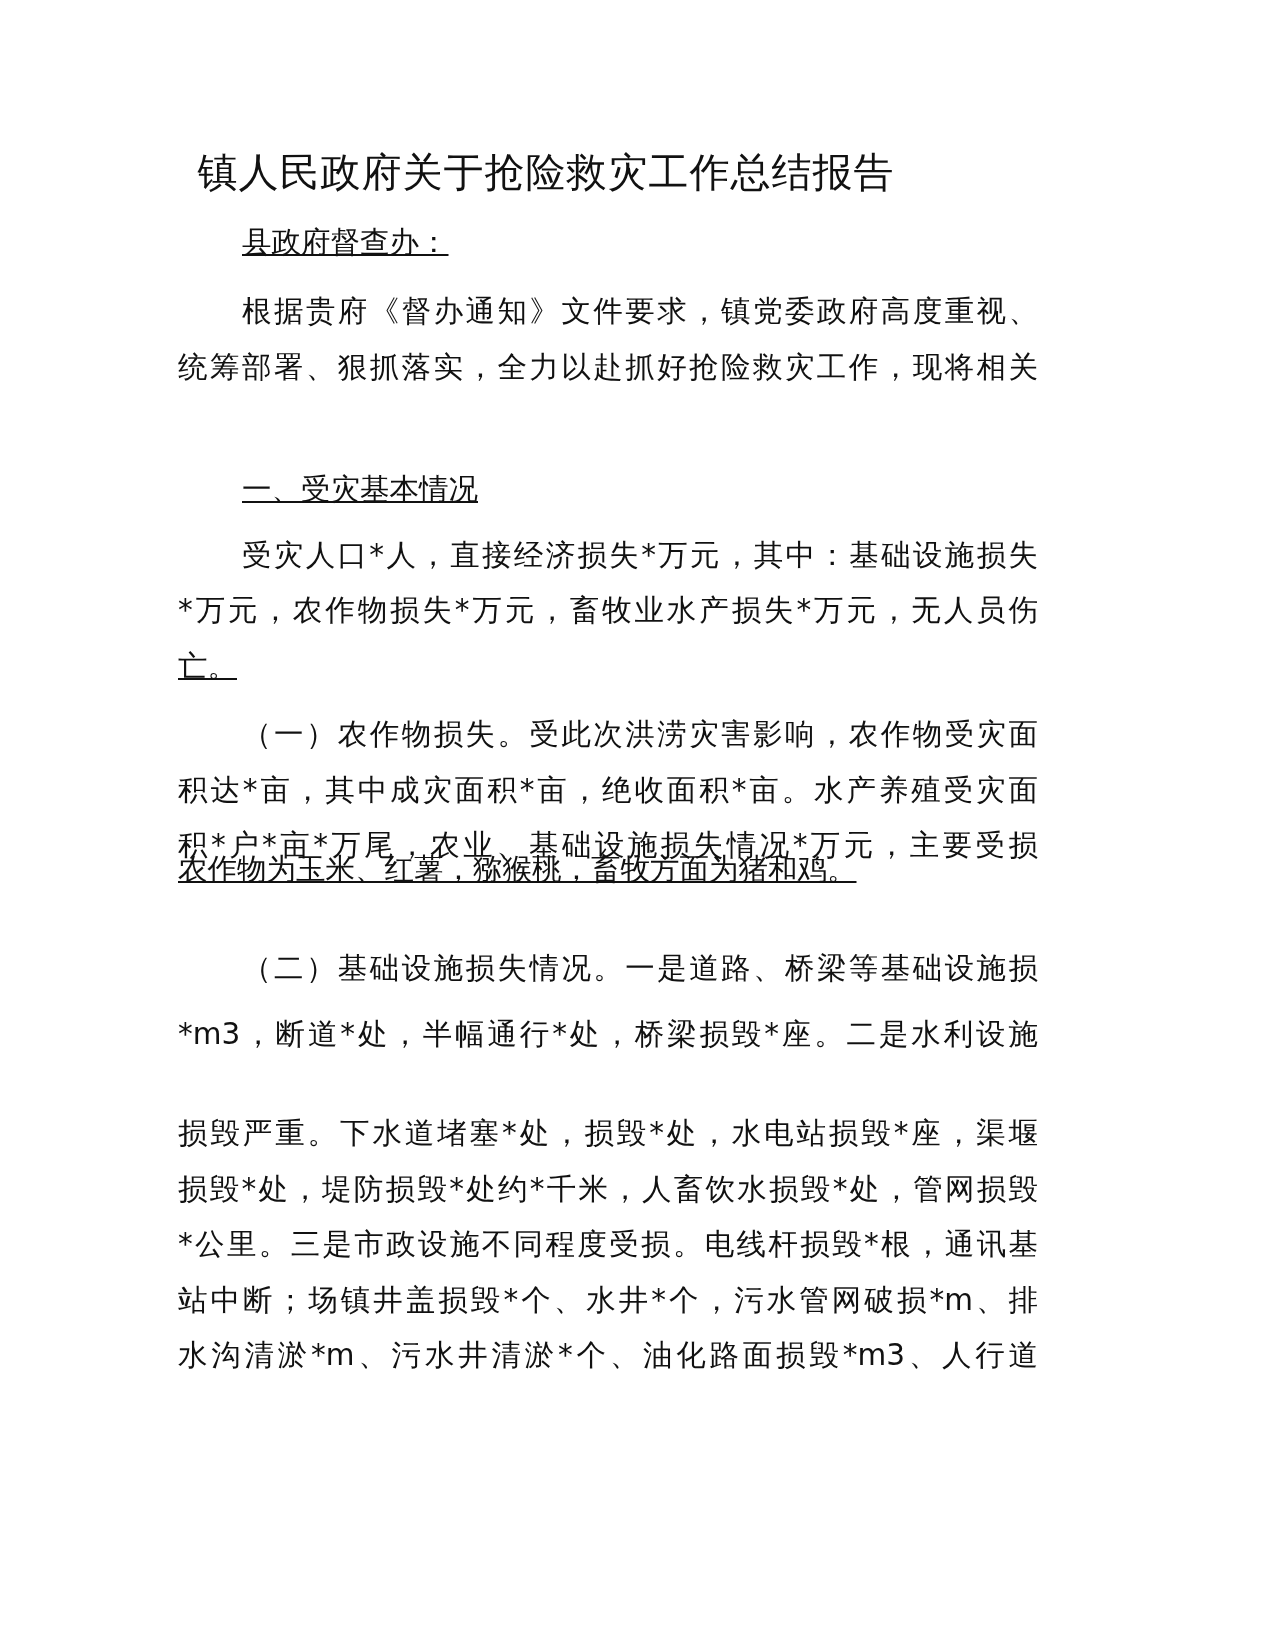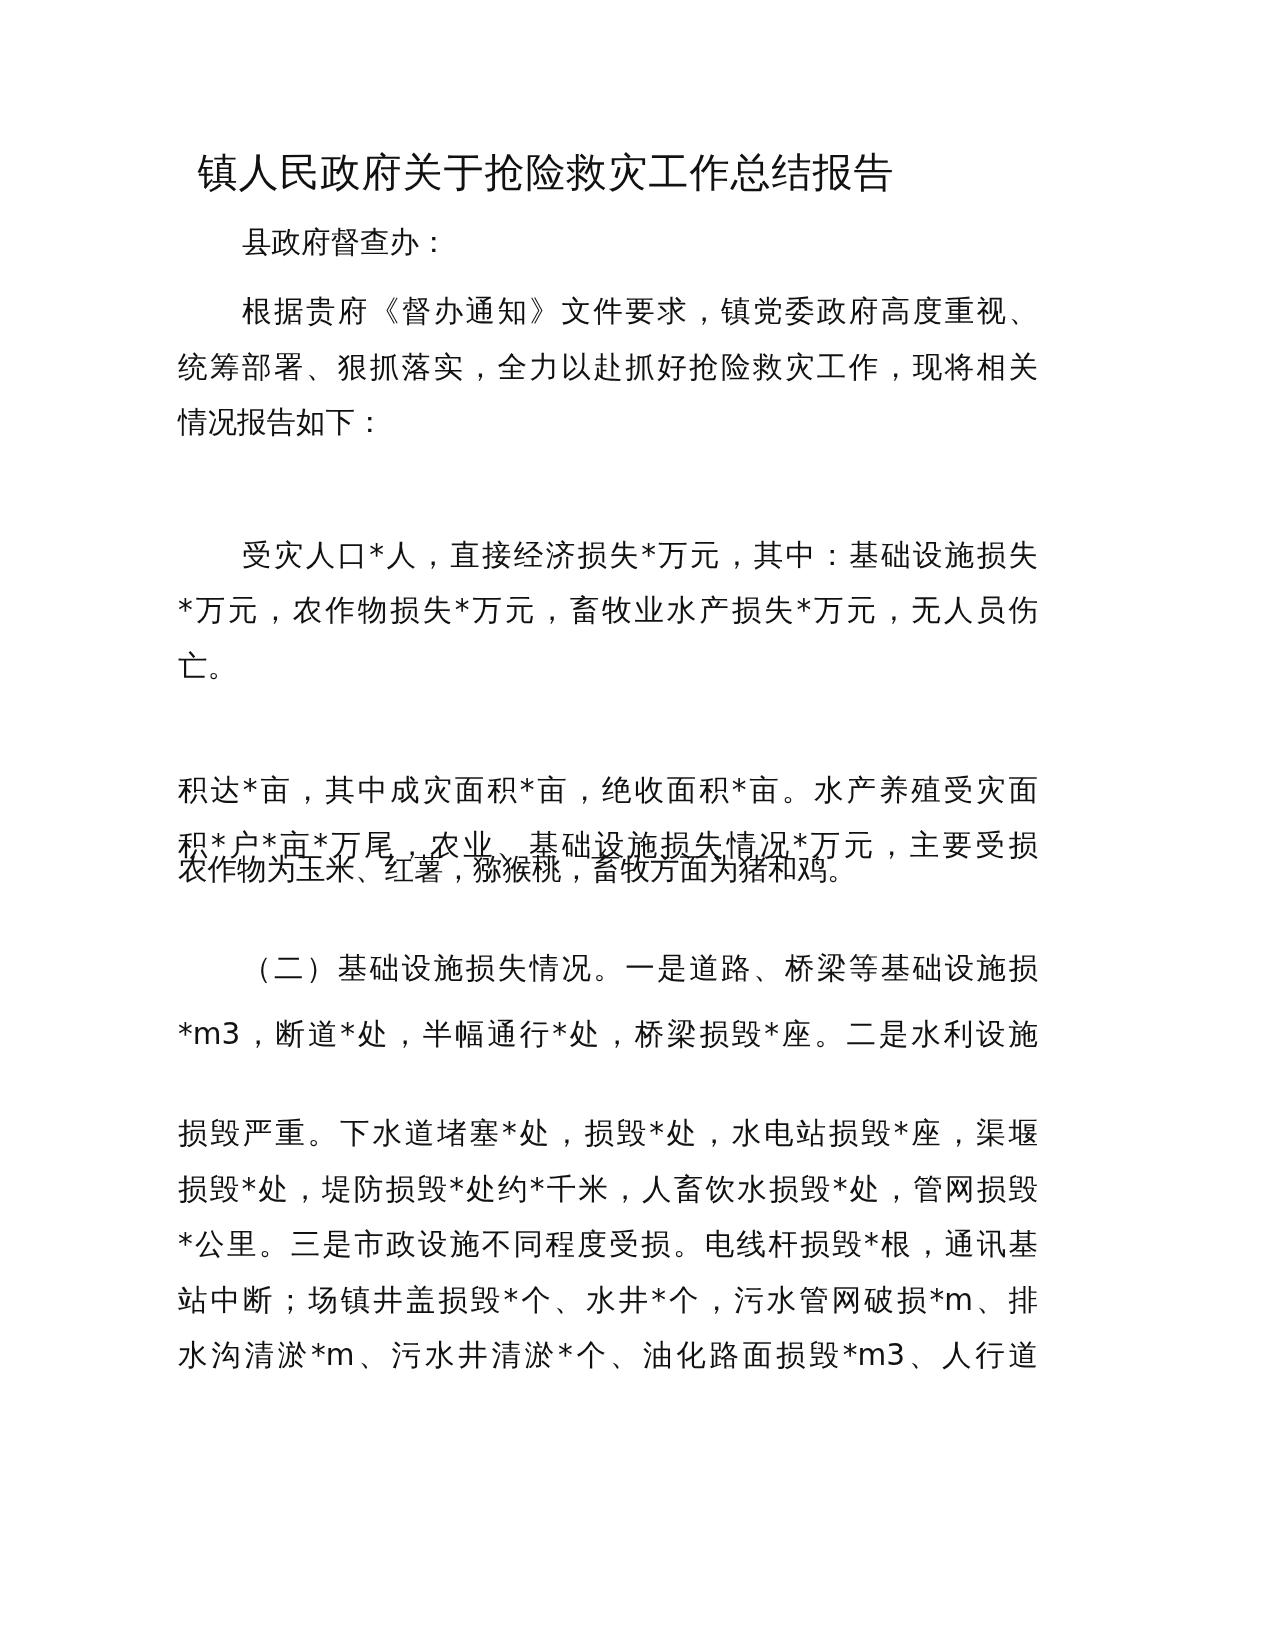--- a/index.html
+++ b/index.html
@@ -39,39 +39,40 @@
       position: absolute;
       left: 178px;
       width: 860px;
       font-size: 29.5px;
       line-height: 40px;
       white-space: nowrap;
       text-align: justify;
       text-align-last: justify;
     }
     .line.indent { left: 242px; width: 796px; }
-    .line.last { text-align-last: left; }
+    .line.last { text-align-last: left; text-decoration: underline; }
   </style>
 </head>
 <body>
 
 <div class="page">
   <div class="title"><span>镇人民政府关于抢险救灾工作总结报告</span></div>
 
   <div class="line indent last" style="top:222px">县政府督查办：</div>
 
   <div class="line indent" style="top:291px">根据贵府《督办通知》文件要求，镇党委政府高度重视、</div>
   <div class="line" style="top:347px">统筹部署、狠抓落实，全力以赴抓好抢险救灾工作，现将相关</div>
-  <div class="line last" style="top:402px">情况报告如下：</div>
 
+  <div class="line indent last" style="top:469px">一、受灾基本情况</div>
 
   <div class="line indent" style="top:535px">受灾人口*人，直接经济损失*万元，其中：基础设施损失</div>
   <div class="line" style="top:590px">*万元，农作物损失*万元，畜牧业水产损失*万元，无人员伤</div>
   <div class="line last" style="top:646px">亡。</div>
 
+  <div class="line indent" style="top:714px">（一）农作物损失。受此次洪涝灾害影响，农作物受灾面</div>
   <div class="line" style="top:770px">积达*亩，其中成灾面积*亩，绝收面积*亩。水产养殖受灾面</div>
   <div class="line" style="top:825px">积*户*亩*万尾，农业、基础设施损失情况*万元，主要受损</div>
   <div class="line last" style="top:849px">农作物为玉米、红薯，猕猴桃，畜牧方面为猪和鸡。</div>
 
   <div class="line indent" style="top:948px">（二）基础设施损失情况。一是道路、桥梁等基础设施损</div>
   <div class="line" style="top:1014px">*m3，断道*处，半幅通行*处，桥梁损毁*座。二是水利设施</div>
   <div class="line" style="top:1113px">损毁严重。下水道堵塞*处，损毁*处，水电站损毁*座，渠堰</div>
   <div class="line" style="top:1169px">损毁*处，堤防损毁*处约*千米，人畜饮水损毁*处，管网损毁</div>
   <div class="line" style="top:1224px">*公里。三是市政设施不同程度受损。电线杆损毁*根，通讯基</div>
   <div class="line" style="top:1280px">站中断；场镇井盖损毁*个、水井*个，污水管网破损*m、排</div>

